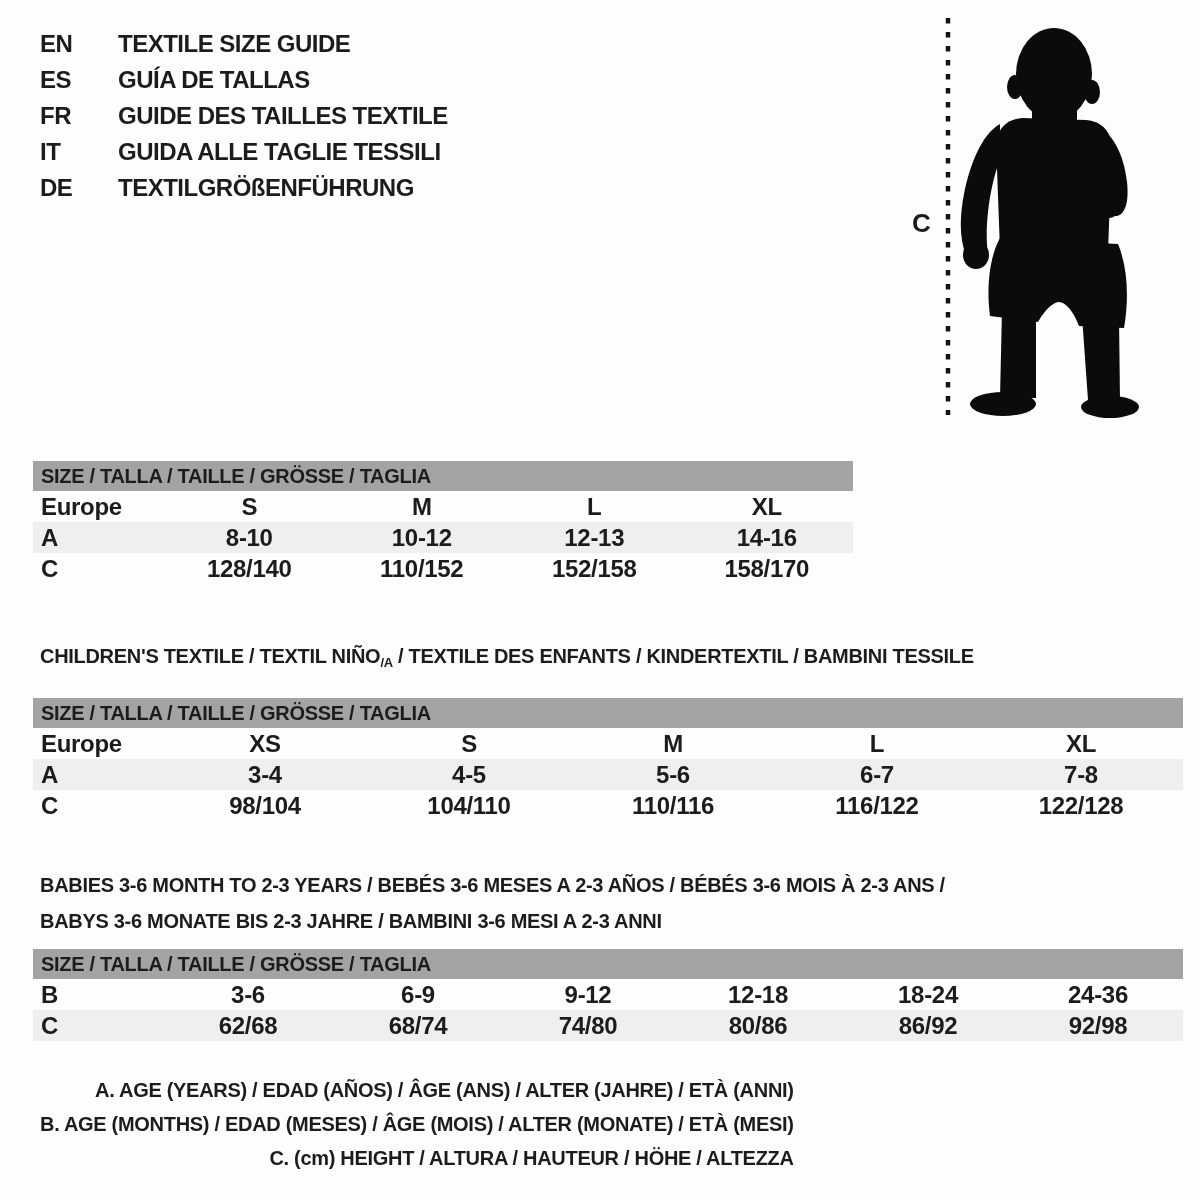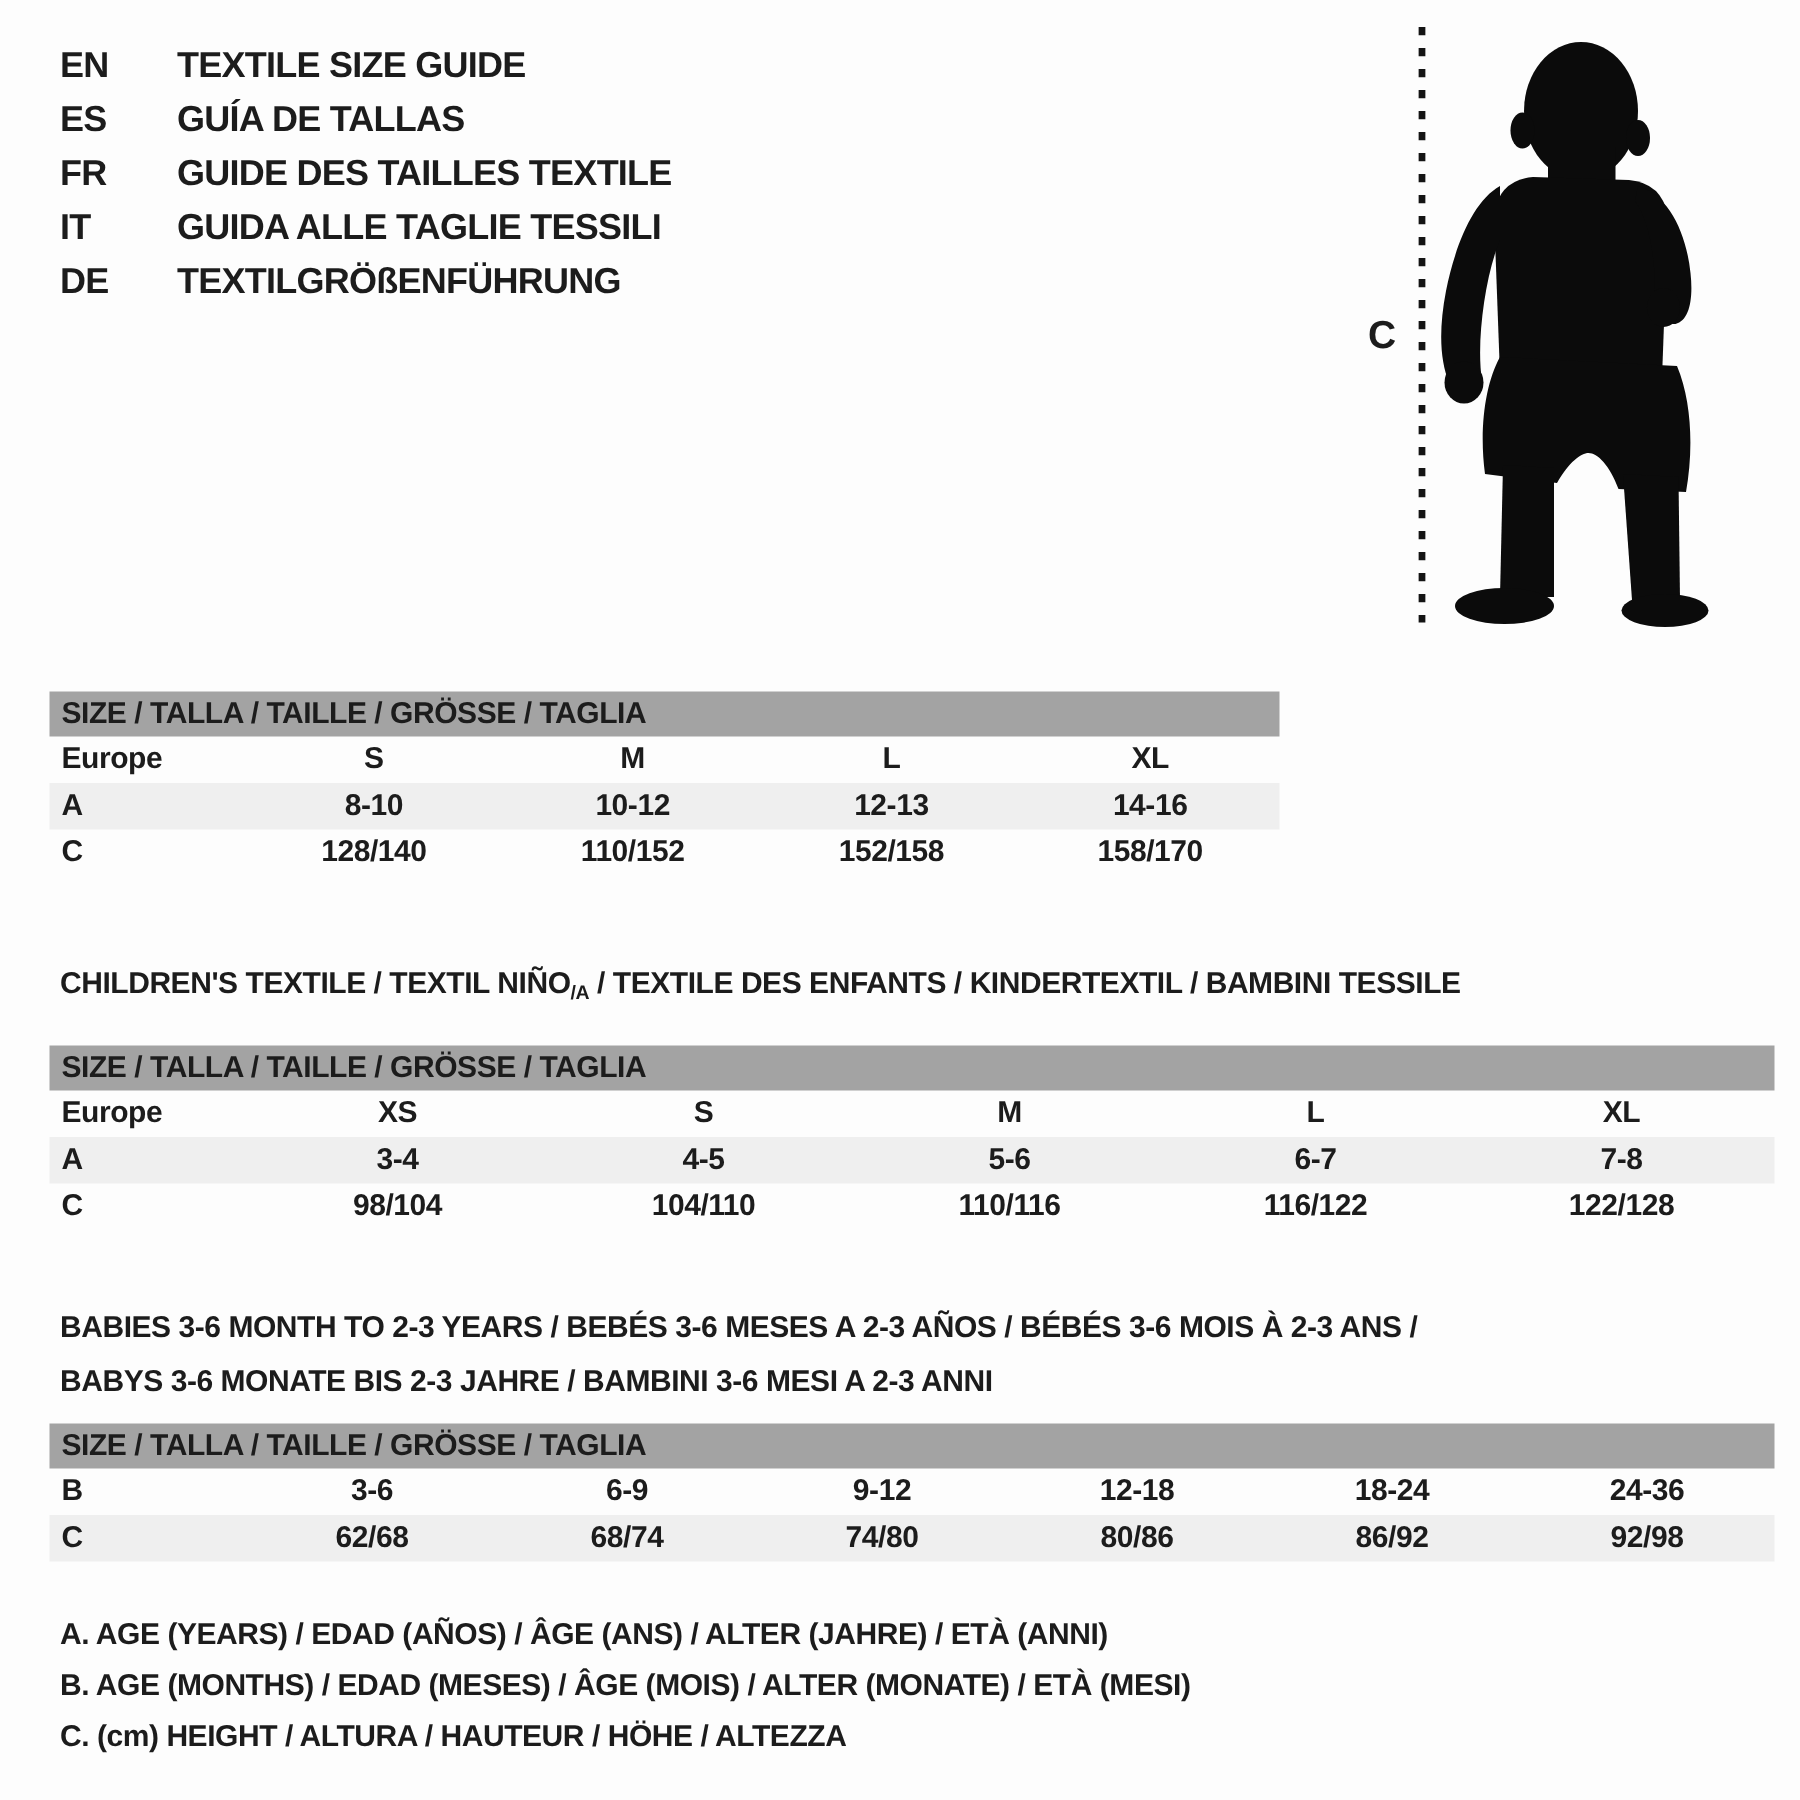--- a/index.html
+++ b/index.html
@@ -43,31 +43,31 @@
 
   .size-header {
     margin-top:24px; height:30px; line-height:30px;
     background:#a3a3a3; font-size:20px; font-weight:bold;
     padding-left:8px; letter-spacing:-0.3px;
   }
   .sec-babies .size-header { margin-top:10px; }
 
   .trow {
     display:flex; height:31px; line-height:31px;
-    font-size:20px; font-weight:bold; letter-spacing:-0.3px;
+    font-size:24px; font-weight:bold; letter-spacing:-0.3px;
   }
   .trow.shaded { background:#efefef; }
   .tlabel { width:130px; padding-left:8px; text-align:left; }
   .tcell  { flex:1; text-align:center; }
 
   
   .legend { position:absolute; left:40px; top:1073px; }
   .legend-line {
     font-size:20px; font-weight:bold; letter-spacing:-0.3px;
-    line-height:34px; white-space:nowrap;
+    line-height:34px; white-space:nowrap;text-align:right;
   }
 </style>
 </head>
 <body>
 
 <div class="page">
 
   <div class="lang-list">
     <div class="lang-row">
       <span class="lang-code">EN</span>

